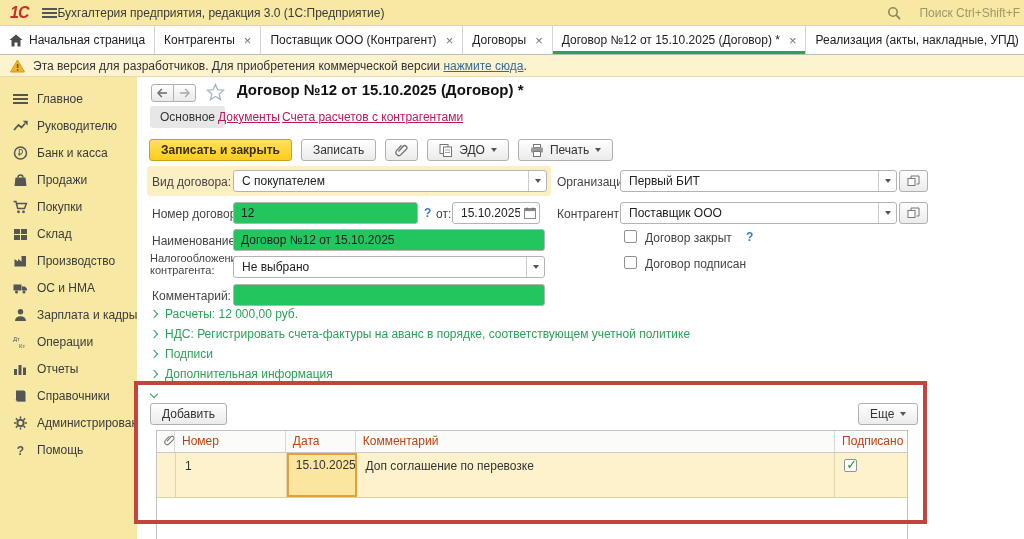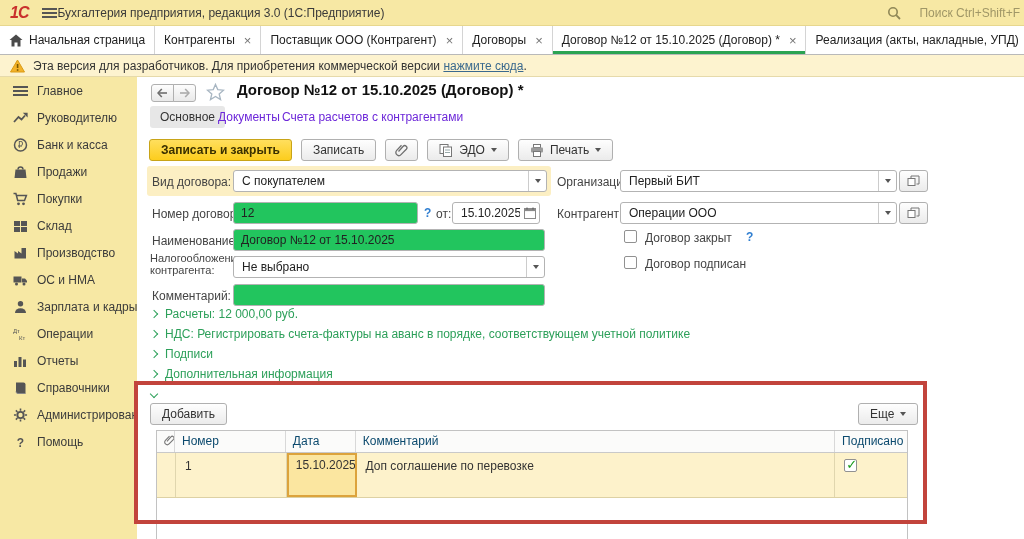--- a/index.html
+++ b/index.html
@@ -23,39 +23,39 @@
   .tab.active::after { content:""; position:absolute; left:0; right:0; bottom:0; height:3px; background:#2ba352; }
   .tab .close { color:#757575; font-size:13px; margin-left:3px; cursor:pointer; }
 
   
   .warnbar { position:absolute; left:0; top:55px; width:1024px; height:22px; background:#fdf3cf;
              border-bottom:1px solid #e6daab; display:flex; align-items:center; gap:8px; padding-left:10px;
              font-size:12px; color:#333; }
   .warnbar a { color:#3a698e; text-decoration:underline; cursor:pointer; }
 
   
-  .sidebar { position:absolute; left:0; top:77px; width:137px; height:462px; background:#f7e8a4; }
+  .sidebar { position:absolute; left:0; top:77px; width:137px; height:462px; background:#f7e8a4; padding-top:8px; }
   .side-item { display:flex; align-items:center; gap:9px; height:27px; padding-left:13px;
                font-size:12px; color:#3b3b3b; cursor:pointer; white-space:nowrap; }
   .side-item svg { flex:0 0 15px; }
 
   
   .main-bg { position:absolute; left:137px; top:77px; width:887px; height:462px; background:#fff; }
 
   .navbtns { position:absolute; left:151px; top:84px; display:flex; }
   .navbtn { width:23px; height:18px; border:1px solid #b0b0b0; background:linear-gradient(#fdfdfd,#e9e9e9);
             display:flex; align-items:center; justify-content:center; cursor:pointer; }
   .navbtn.back { border-radius:3px 0 0 3px; }
   .navbtn.fwd  { border-radius:0 3px 3px 0; margin-left:-1px; }
   .fav-star { position:absolute; left:206px; top:83px; cursor:pointer; }
   .form-title { position:absolute; left:237px; top:81px; font-size:15px; font-weight:bold; color:#111; }
 
   .navtab-chip { position:absolute; left:150px; top:106px; padding:4px 10px; background:#e7e7e7;
                  border-radius:3px; font-size:12px; color:#333; cursor:pointer; }
-  .navtab-link { position:absolute; top:110px; font-size:12px; color:#6d28d9; cursor:pointer; }
+  .navtab-link { position:absolute; top:110px; font-size:12px; color:#be185d; text-decoration:underline; cursor:pointer; }
 
   .toolbar { position:absolute; left:149px; top:139px; display:flex; gap:9px; }
   .btn { display:inline-flex; align-items:center; gap:6px; height:22px; padding:0 11px;
          background:linear-gradient(#fefefe,#ebebeb); border:1px solid #b0b0b0; border-radius:3px;
          font-size:12px; color:#333; cursor:pointer; white-space:nowrap; }
   .btn.primary { background:linear-gradient(#ffdf5e,#fccd1d); border-color:#c8a418; font-weight:bold; color:#3a3000; }
   .btn.iconbtn { padding:0 9px; }
   .caret { width:0; height:0; border-left:3.5px solid transparent; border-right:3.5px solid transparent;
            border-top:4px solid #555; display:inline-block; }
 
@@ -87,21 +87,21 @@
   .chev { width:6px; height:6px; border-right:1.7px solid #2da05a; border-bottom:1.7px solid #2da05a;
           transform:rotate(-45deg); margin-left:1px; }
   .chev.down { transform:rotate(45deg); margin-top:-3px; }
 
   .add-btn { position:absolute; left:150px; top:403px; }
   .more-btn { position:absolute; left:858px; top:403px; }
 
   
   .tbl { position:absolute; left:156px; top:430px; width:752px; height:110px; border:1px solid #c2c2c2; background:#fff; }
   .tbl-header { display:flex; height:22px; background:#fbfbfa; border-bottom:1px solid #c9c9c9; }
-  .th { font-size:12px; color:#0c4a6e; padding:3px 7px; border-right:1px solid #d8d8d8; overflow:hidden; white-space:nowrap; }
+  .th { font-size:12px; color:#c2410c; padding:3px 7px; border-right:1px solid #d8d8d8; overflow:hidden; white-space:nowrap; }
   .th:last-child { border-right:none; }
   .tbl-row { display:flex; height:45px; background:#fdf2cb; border-bottom:1px solid #ddd1a4; }
   .td { font-size:12px; color:#333; padding:6px 9px; border-right:1px solid #e0d6ae; position:relative;
         overflow:hidden; white-space:nowrap; cursor:pointer; }
   .td:last-child { border-right:none; }
   .c-clip { width:18px; } .c-num { width:111px; } .c-date { width:70px; } .c-com { width:480px; } .c-sig { width:72px; }
   .td.sel { background:#fbe6a0; outline:2px solid #dca33c; outline-offset:-2px; padding-top:5px; }
   .td .checkbox { position:relative; display:inline-block; }
 
   .annotation { position:absolute; left:134px; top:381px; width:793px; height:143px;
@@ -388,21 +388,21 @@
   </div>
   <div class="sq-btn" style="left:899px; top:170px;">
     <svg width="13" height="12" viewBox="0 0 13 12">
         <rect x="1" y="3.5" width="7" height="7" fill="#fff" stroke="#777"></rect>
         <path d="M4 3.5 V1 h8 v8 h-2.5" fill="none" stroke="#777"></path>
       </svg>
   </div>
 
   <span class="lbl" style="left:557px; top:207px;">Контрагент:</span>
   <div class="combo" style="left:620px; top:202px; width:277px;">
-    <span class="text">Операции ООО</span>
+    <span class="text">Поставщик ООО</span>
     <span class="dd">
         <span class="caret"></span>
       </span>
   </div>
   <div class="sq-btn" style="left:899px; top:202px;">
     <svg width="13" height="12" viewBox="0 0 13 12">
         <rect x="1" y="3.5" width="7" height="7" fill="#fff" stroke="#777"></rect>
         <path d="M4 3.5 V1 h8 v8 h-2.5" fill="none" stroke="#777"></path>
       </svg>
   </div>

